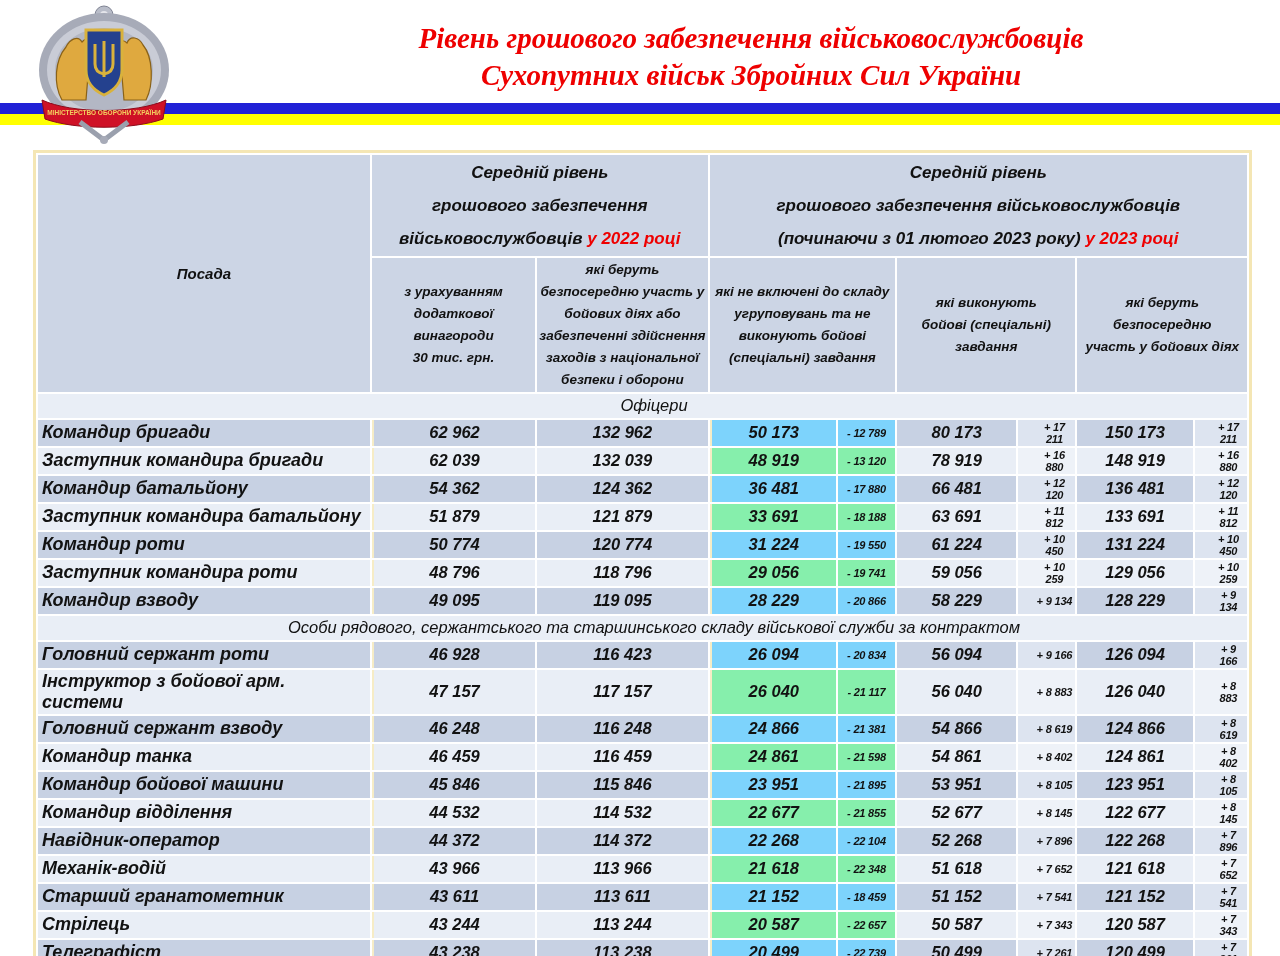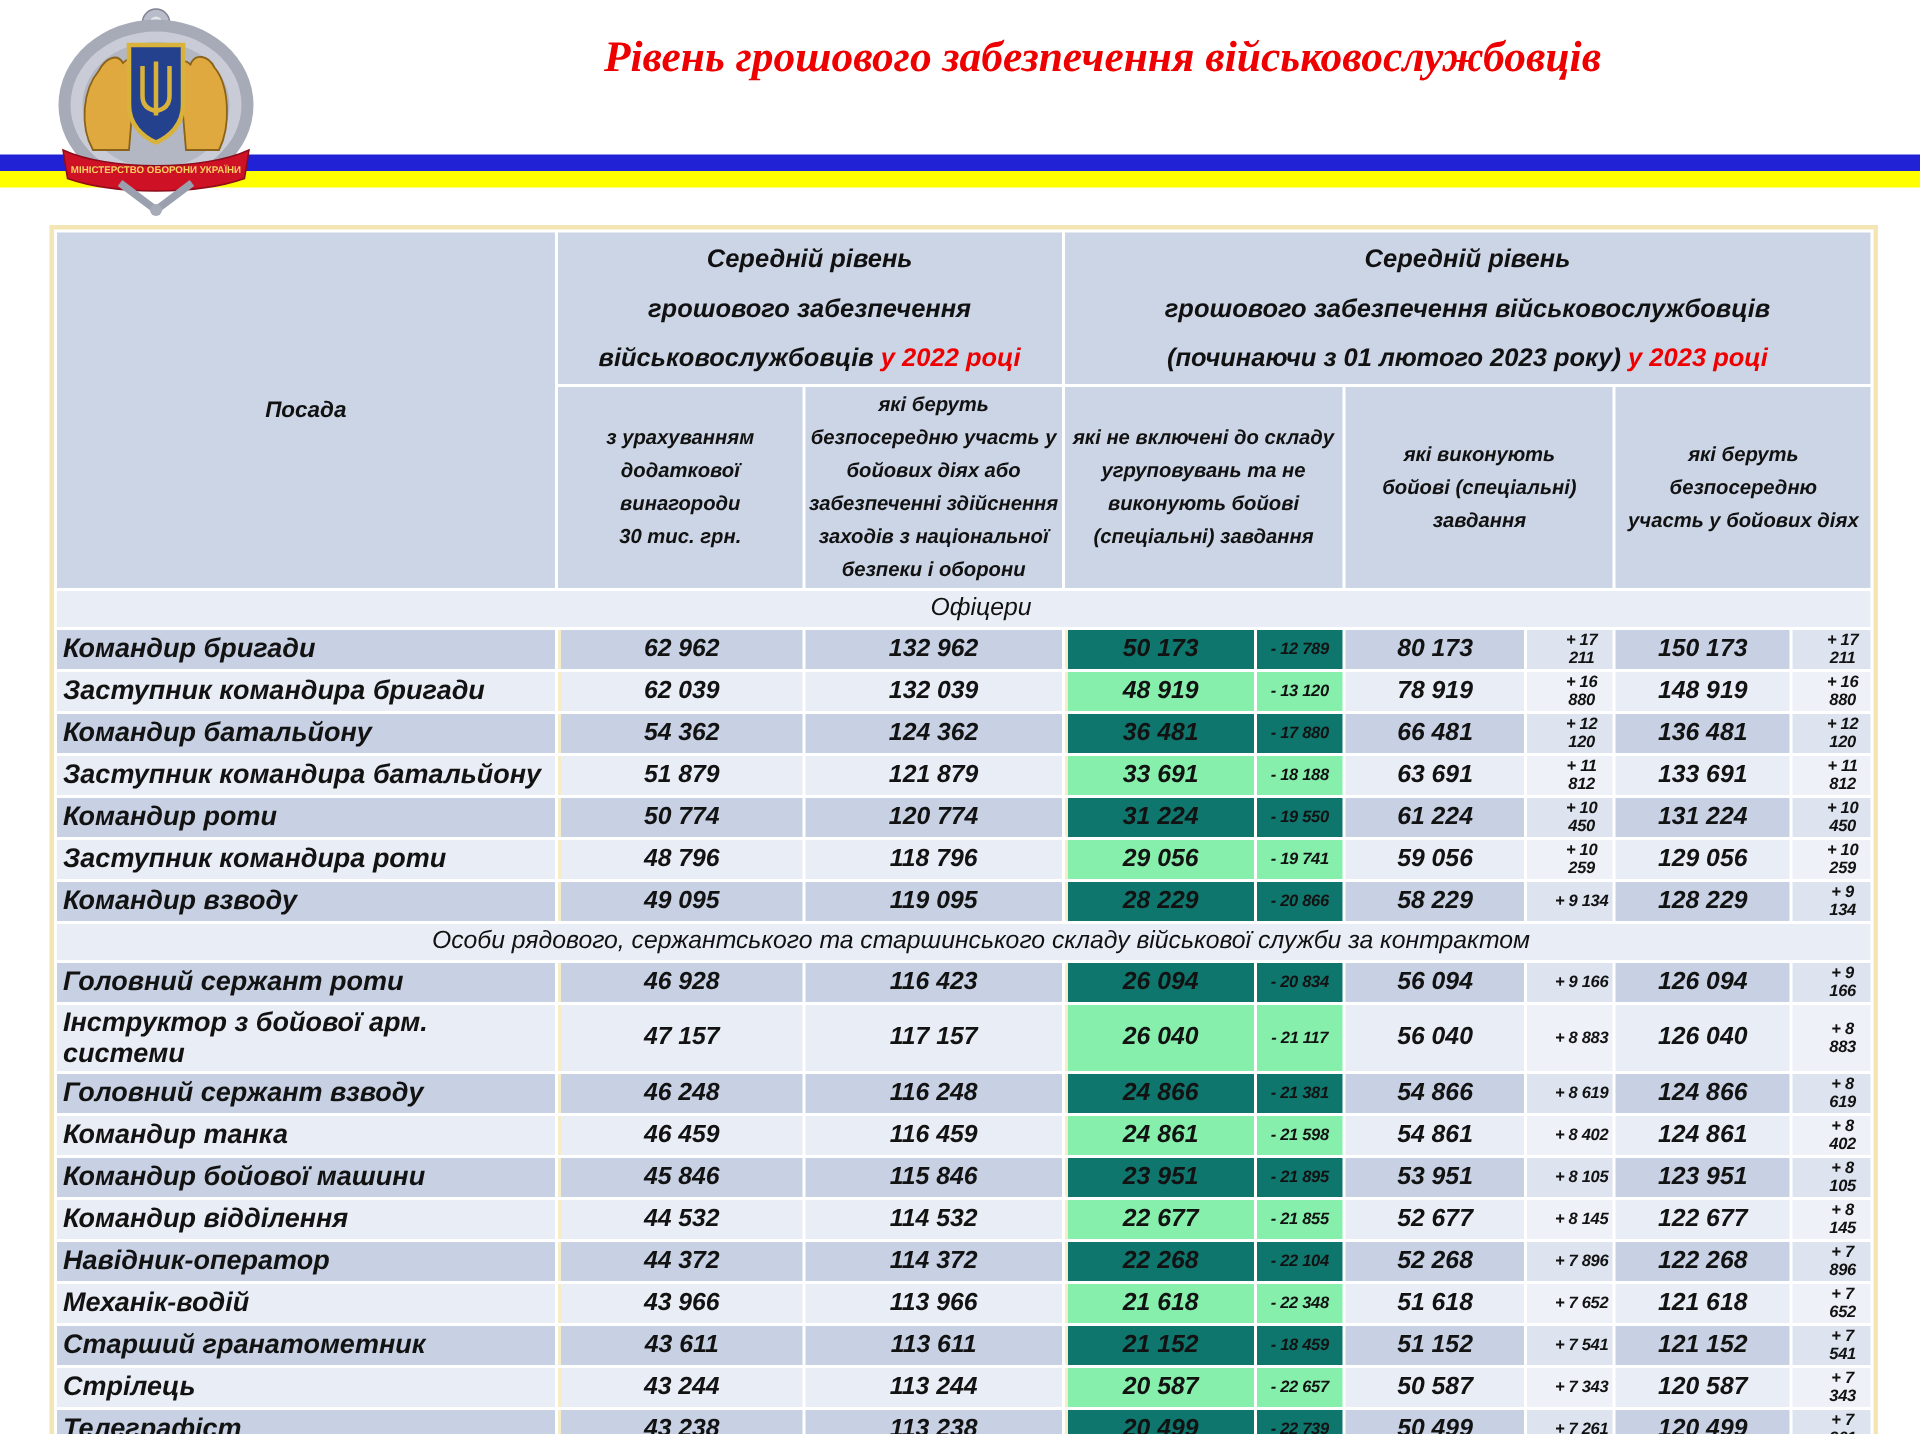--- a/index.html
+++ b/index.html
@@ -5,21 +5,21 @@
   html,body{margin:0;padding:0;}
   body{
     width:1280px;height:956px;position:relative;background:#ffffff;
     font-family:"Liberation Sans",sans-serif;overflow:hidden;
   }
   
   .stripe-blue{position:absolute;top:103px;left:0;width:1280px;height:11px;background:#2121d6;}
   .stripe-yellow{position:absolute;top:114px;left:0;width:1280px;height:11px;background:#ffff00;}
   .emblem{position:absolute;left:30px;top:2px;width:148px;height:142px;z-index:5;}
   .title{
-    position:absolute;left:330px;top:20px;width:810px;text-align:center;
+    position:absolute;left:346px;top:20px;width:810px;text-align:center;
     font-family:"Liberation Serif",serif;font-style:italic;font-weight:bold;
     font-size:29px;line-height:37px;color:#ee0000;
   }
   
   .table-wrap{
     position:absolute;left:33px;top:150px;width:1219px;box-sizing:border-box;
     border:3px solid #f4e6b4;background:#ffffff;
   }
   table{border-collapse:separate;border-spacing:2px;table-layout:fixed;width:100%;}
   td{box-sizing:border-box;overflow:hidden;}
@@ -36,21 +36,21 @@
     text-align:center;height:24px;padding-left:24px;
   }
   td.c-name,td.c-val,td.c-delta{height:24px;font-style:italic;font-weight:bold;color:#121212;vertical-align:middle;}
   td.c-name{text-align:left;padding-left:4px;font-size:18px;}
   td.c-val{text-align:center;font-size:16.5px;}
   td.c-delta{text-align:center;font-size:11px;letter-spacing:-0.2px;}
   .r-dark .c-name,.r-dark .s-blue{background:#c7d1e3;}
   .r-light .c-name,.r-light .s-blue{background:#e9eef6;}
   .r-dark .s-blue2{background:#dde4f0;}
   .r-light .s-blue2{background:#eef2f8;}
-  .r-dark .s-cream{background:#0f766e;}
+  .r-dark .s-cream{background:#7dd3fc;}
   .r-light .s-cream{background:#86efac;}
   .sep-l{border-left:2px solid #f6ecc6;}
   .neg{color:#1a1acc;}
   .pos{color:#e8111c;padding-left:16px;}
 </style>
 </head>
 <body>
 
 <div class="stripe-blue"></div>
 <div class="stripe-yellow"></div>
@@ -67,20 +67,21 @@
   <path d="M65,42 v20 c0,6 3.5,9 9,10 c5.5,-1 9,-4 9,-10 v-20" fill="none" stroke="#d9b23c" stroke-width="3"></path>
   <line x1="74" y1="39" x2="74" y2="75" stroke="#d9b23c" stroke-width="3"></line>
   <path d="M12,98 C42,112 106,112 136,98 L133,117 C102,128 46,128 15,117 Z" fill="#cf1126" stroke="#8d0b1a" stroke-width="1"></path>
   <text x="74" y="113" text-anchor="middle" font-size="6.5" font-weight="bold" fill="#f3cf5e">МІНІСТЕРСТВО ОБОРОНИ УКРАЇНИ</text>
   <path d="M50,120 L74,138 L98,120" stroke="#9aa0ad" stroke-width="5" fill="none"></path>
   <circle cx="74" cy="138" r="4" fill="#a7abb8"></circle>
 </svg>
 
 <div class="title">
   <div>Рівень грошового забезпечення військовослужбовців</div>
+  <div>Сухопутних військ Збройних Сил України</div>
 </div>
 
 <div class="table-wrap">
   <table>
     <colgroup>
       <col style="width:331px">
         <col style="width:163px">
         <col style="width:170px">
       <col style="width:126px">
         <col style="width:57px">

